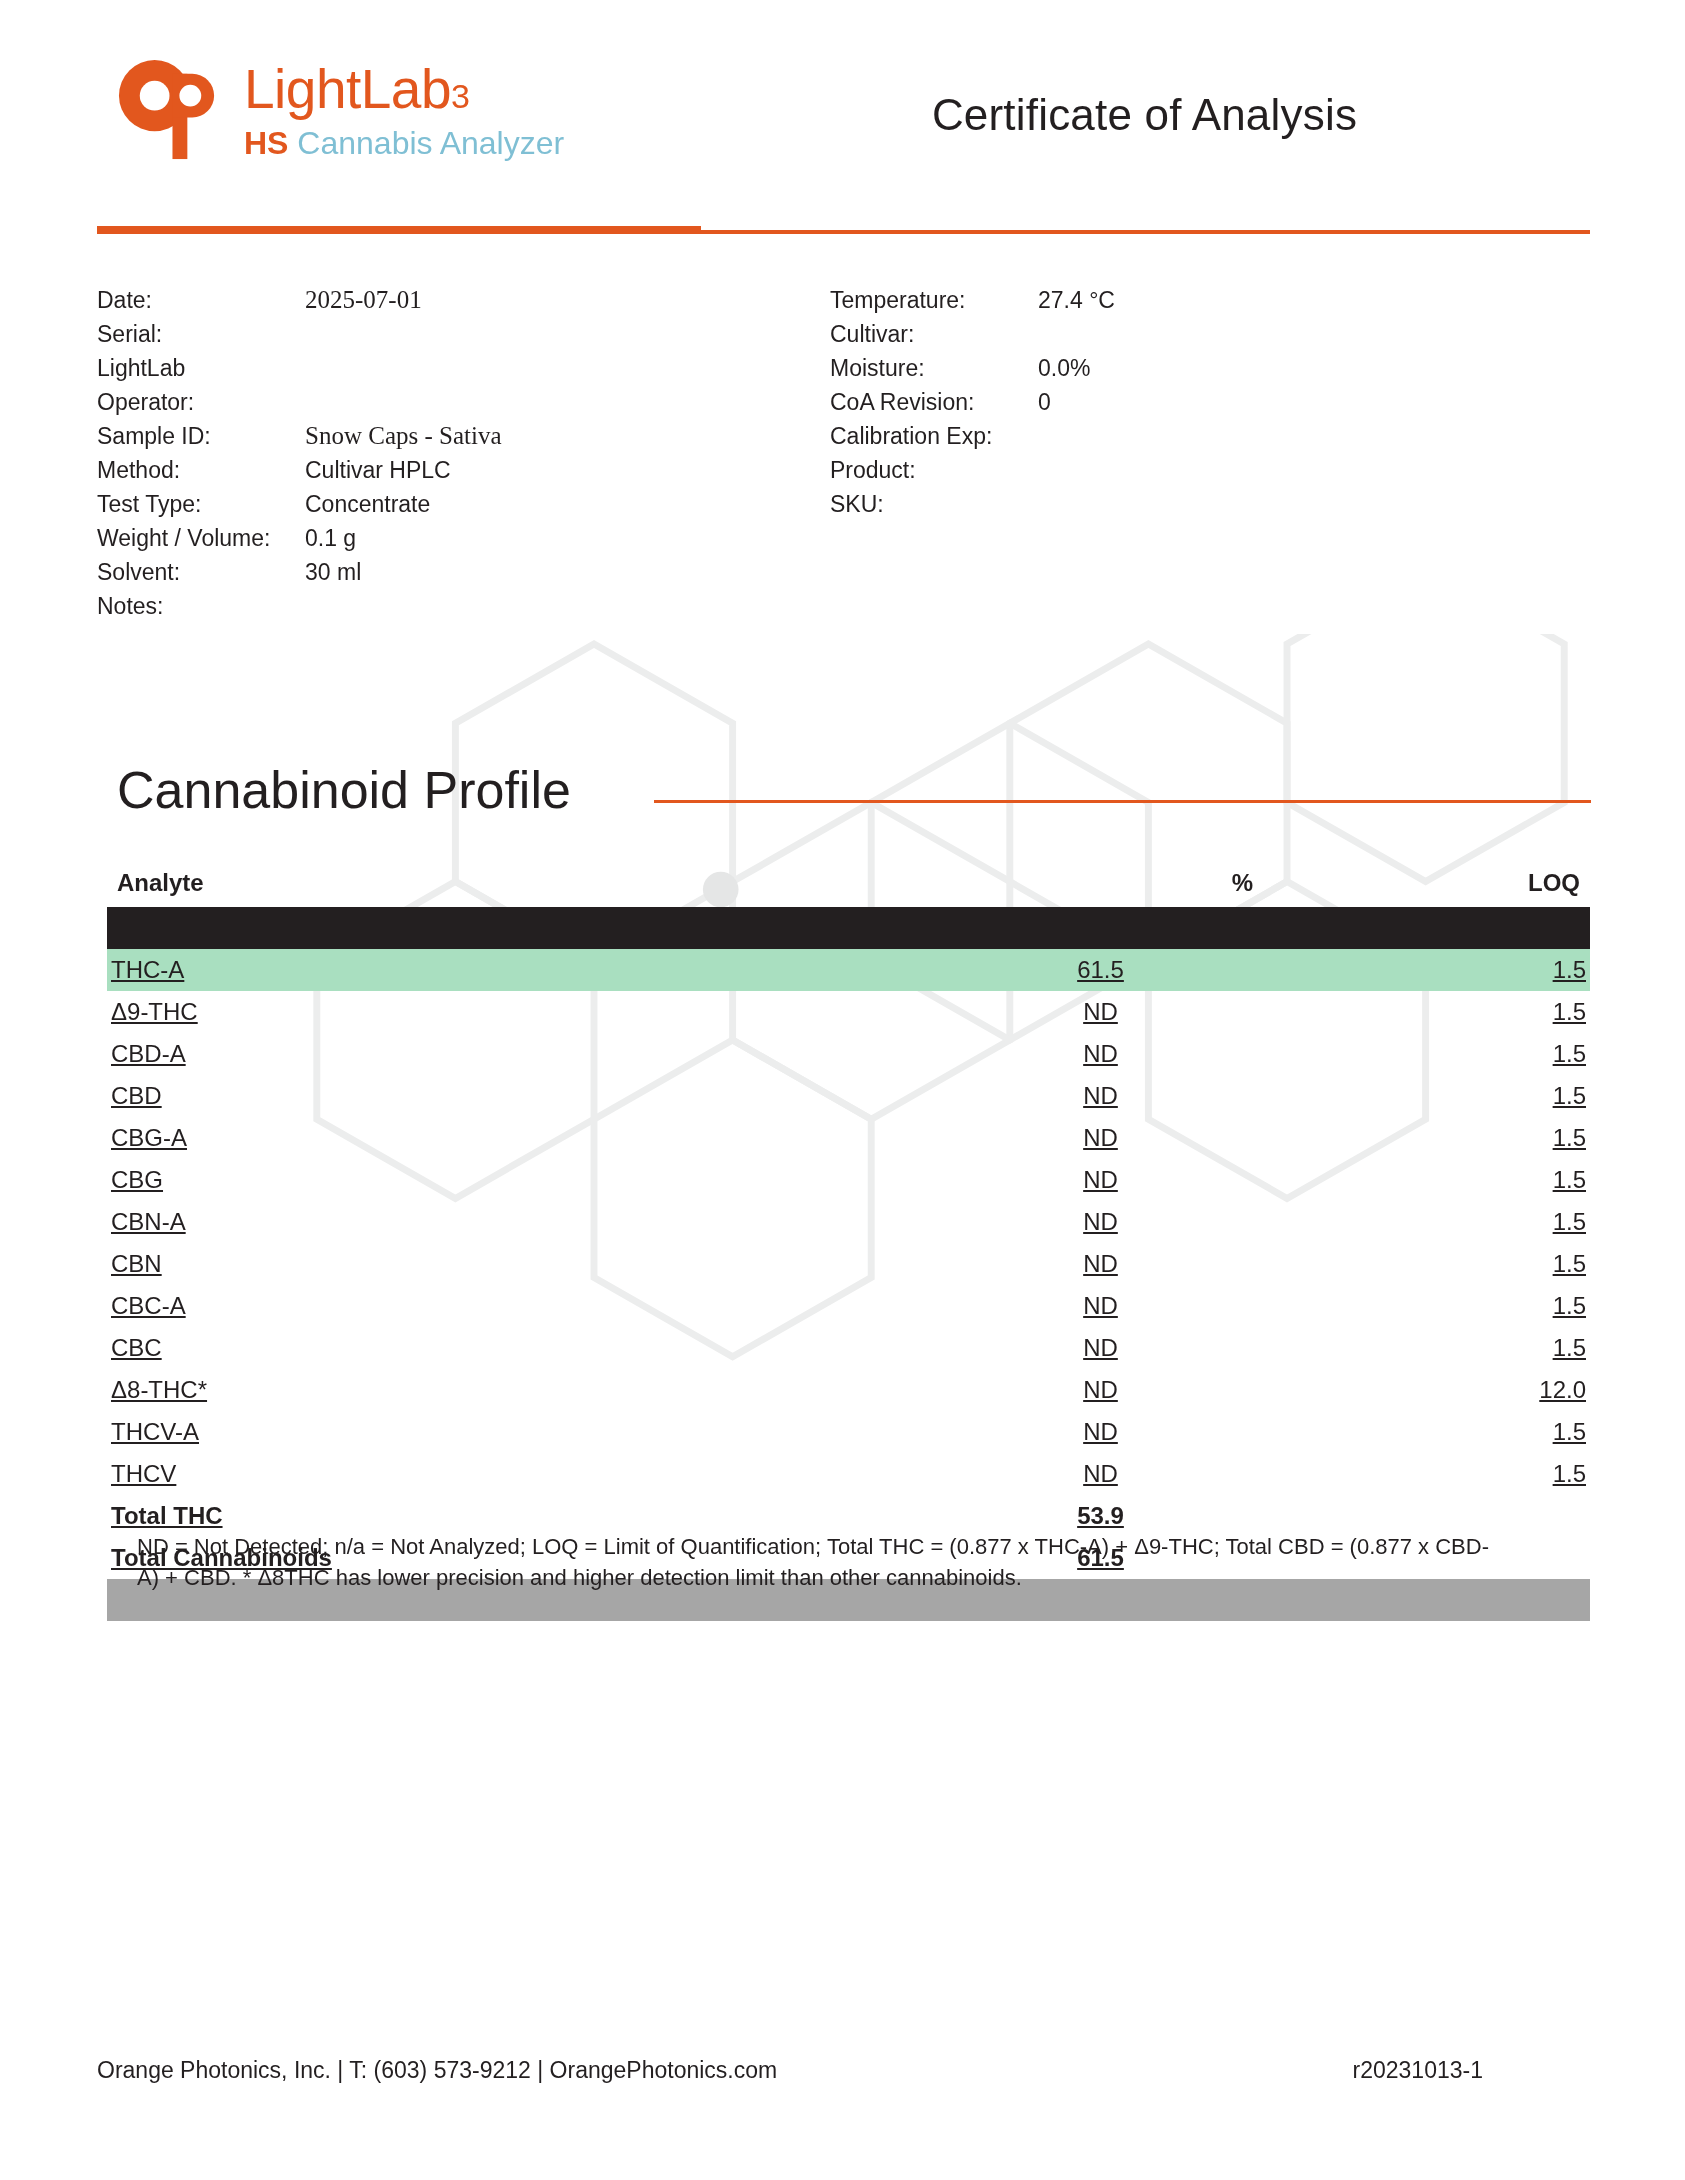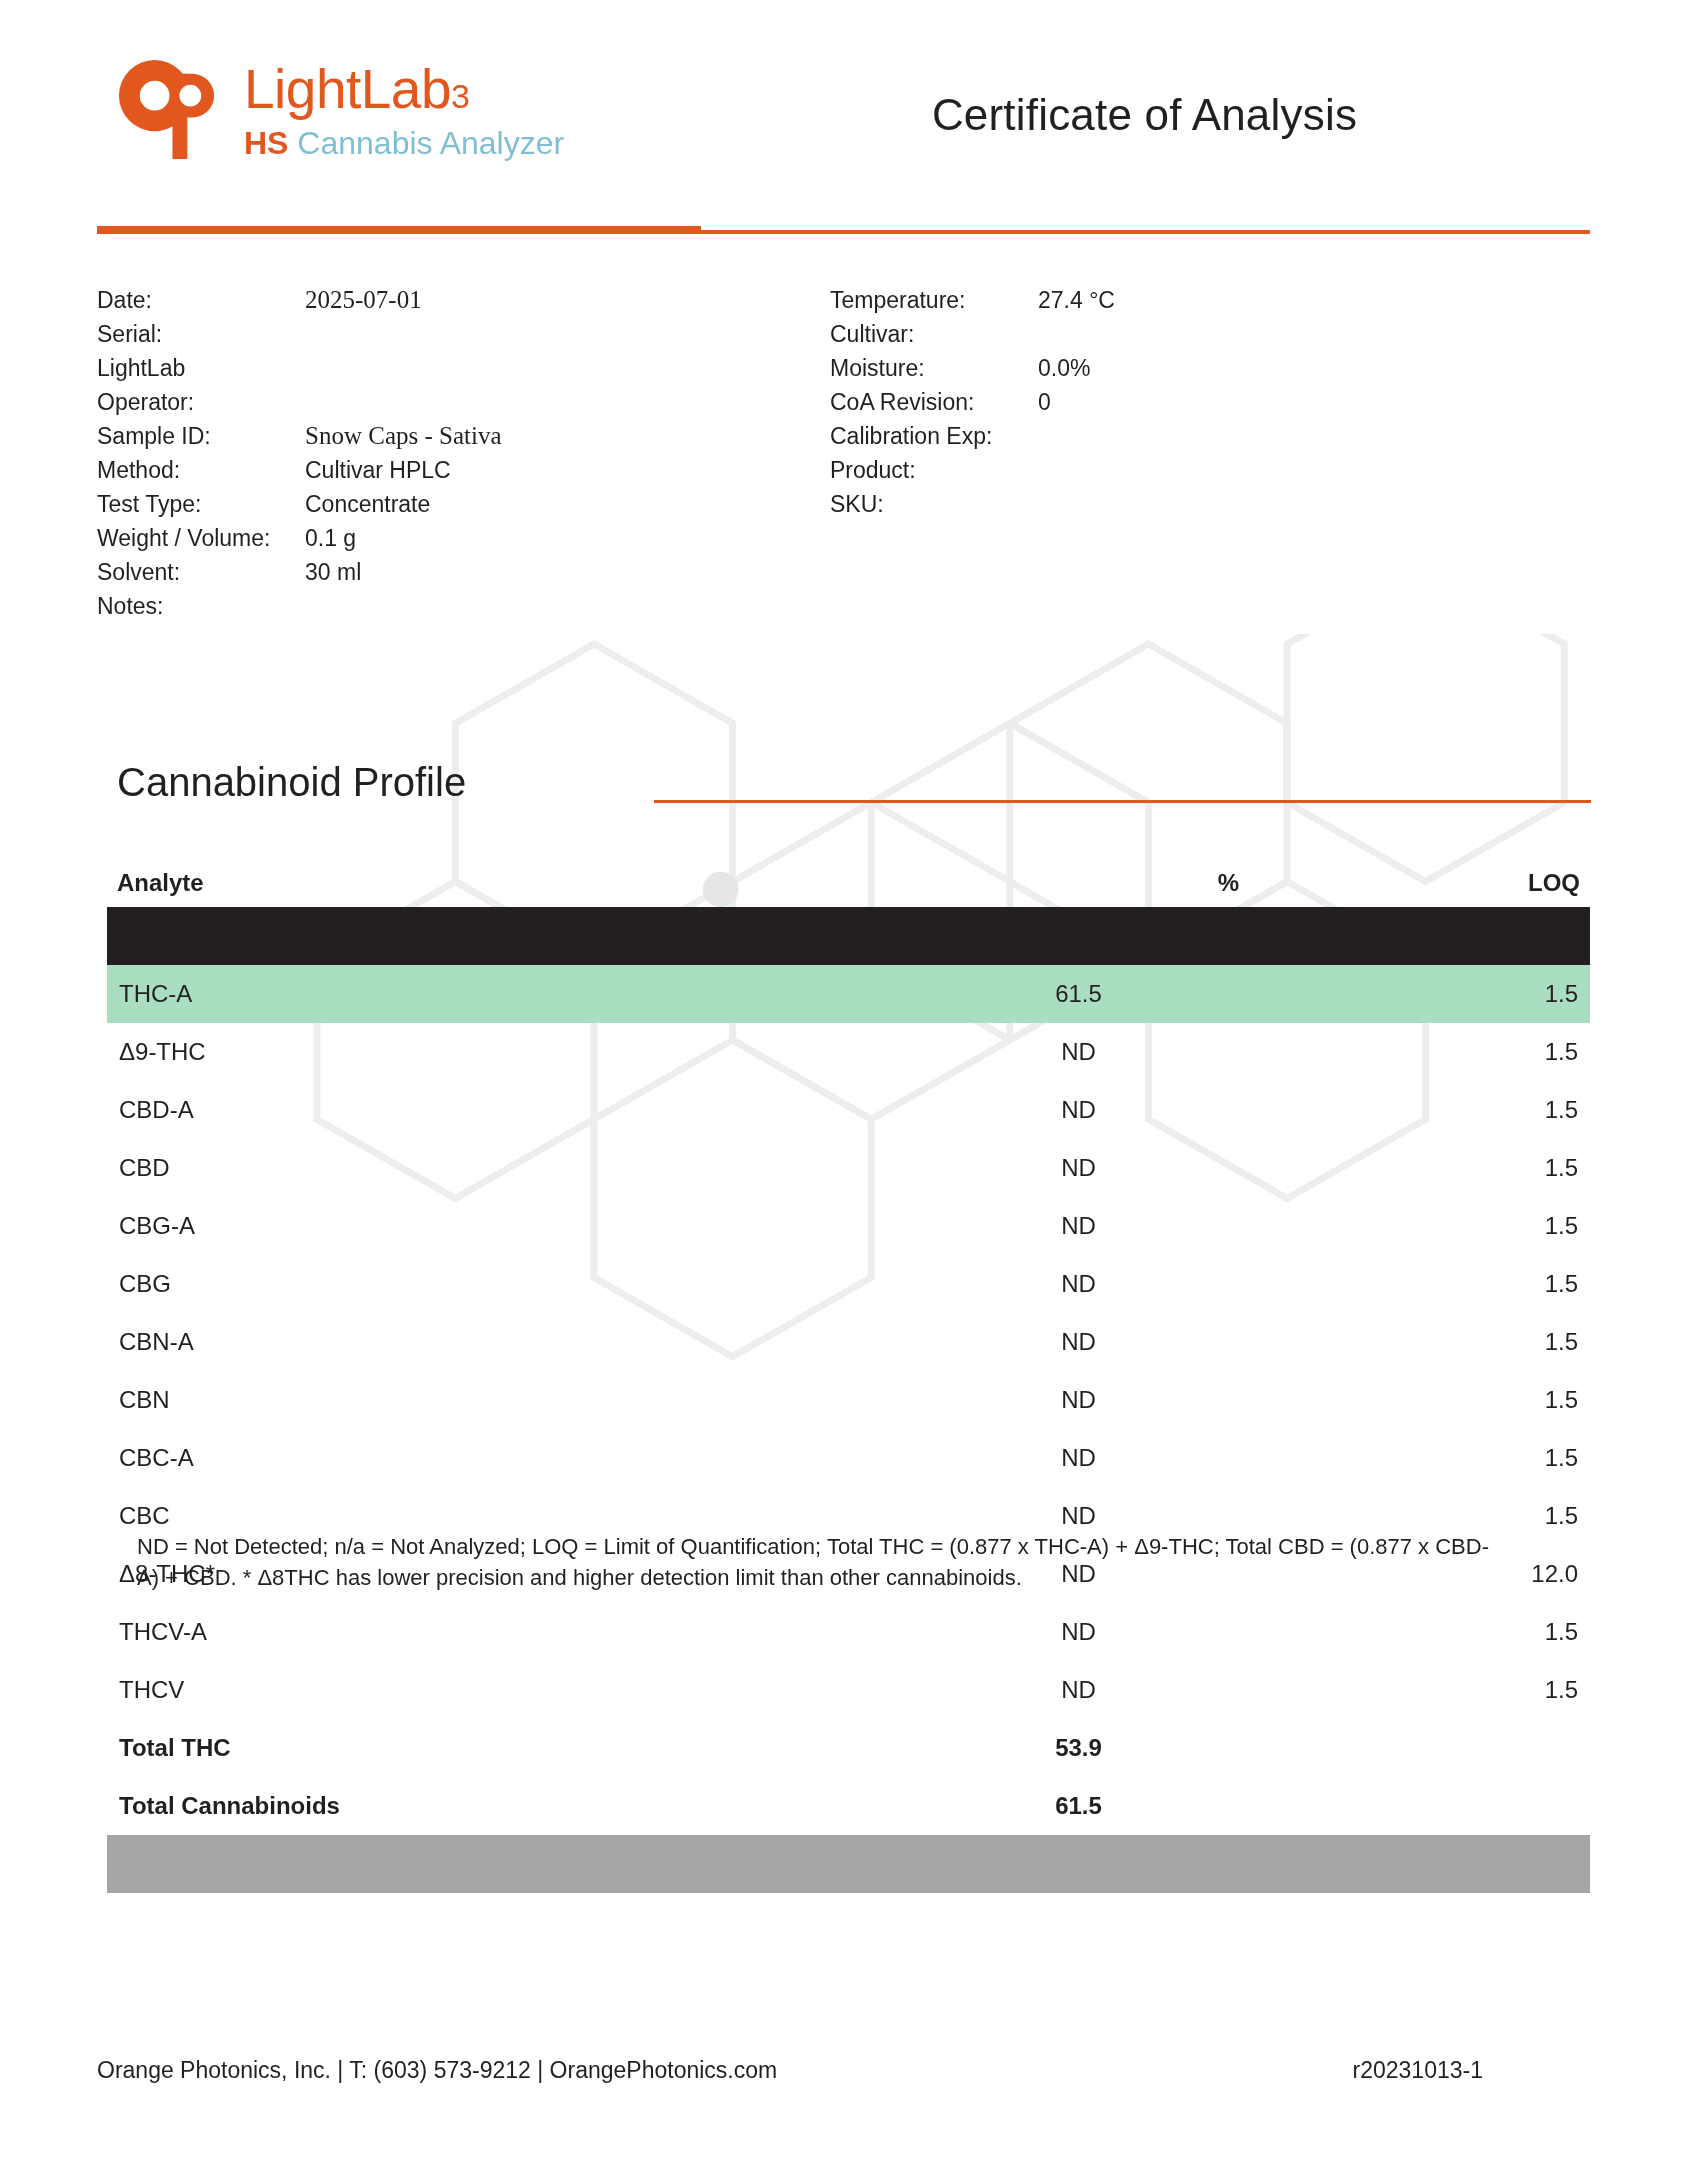--- a/index.html
+++ b/index.html
@@ -152,21 +152,21 @@
     position: absolute;
     left: 117px;
     top: 760px;
     width: 1473px;
     height: 59px;
   }
   .section-title {
     position: absolute;
     left: 0;
     top: 0;
-    font-size: 40px;
+    font-size: 52px;
     color: #231f20;
     background: transparent;
   }
   .section-rule {
     position: absolute;
     left: 537px;
     top: 40px;
     width: 937px;
     height: 3px;
     background: #e2571e;
@@ -192,24 +192,25 @@
   }
   table.cann th.analyte { text-align: left; padding-left: 10px; }
   table.cann th.pct { text-align: right; width: 297px; padding-right: 0px; }
   table.cann th.loq { text-align: right; width: 327px; padding-right: 10px; }
   .head-rule td {
     padding: 0;
     height: 3px;
     background: #231f20;
   }
   table.cann td {
-    padding: 12px;
+    padding: 4px;
     height: 34px;
     vertical-align: middle;
     color: #231f20;
+    text-decoration: underline;
   }
   td.analyte { text-align: left; padding-left: 10px; }
   td.pct { text-align: center; width: 297px; }
   td.loq { text-align: right; width: 327px; padding-right: 10px; }
   tr.highlight td {
     background: #a9dfc0;
   }
   tr.total td { font-weight: bold; }
   .foot-rule td {
     padding: 0;

